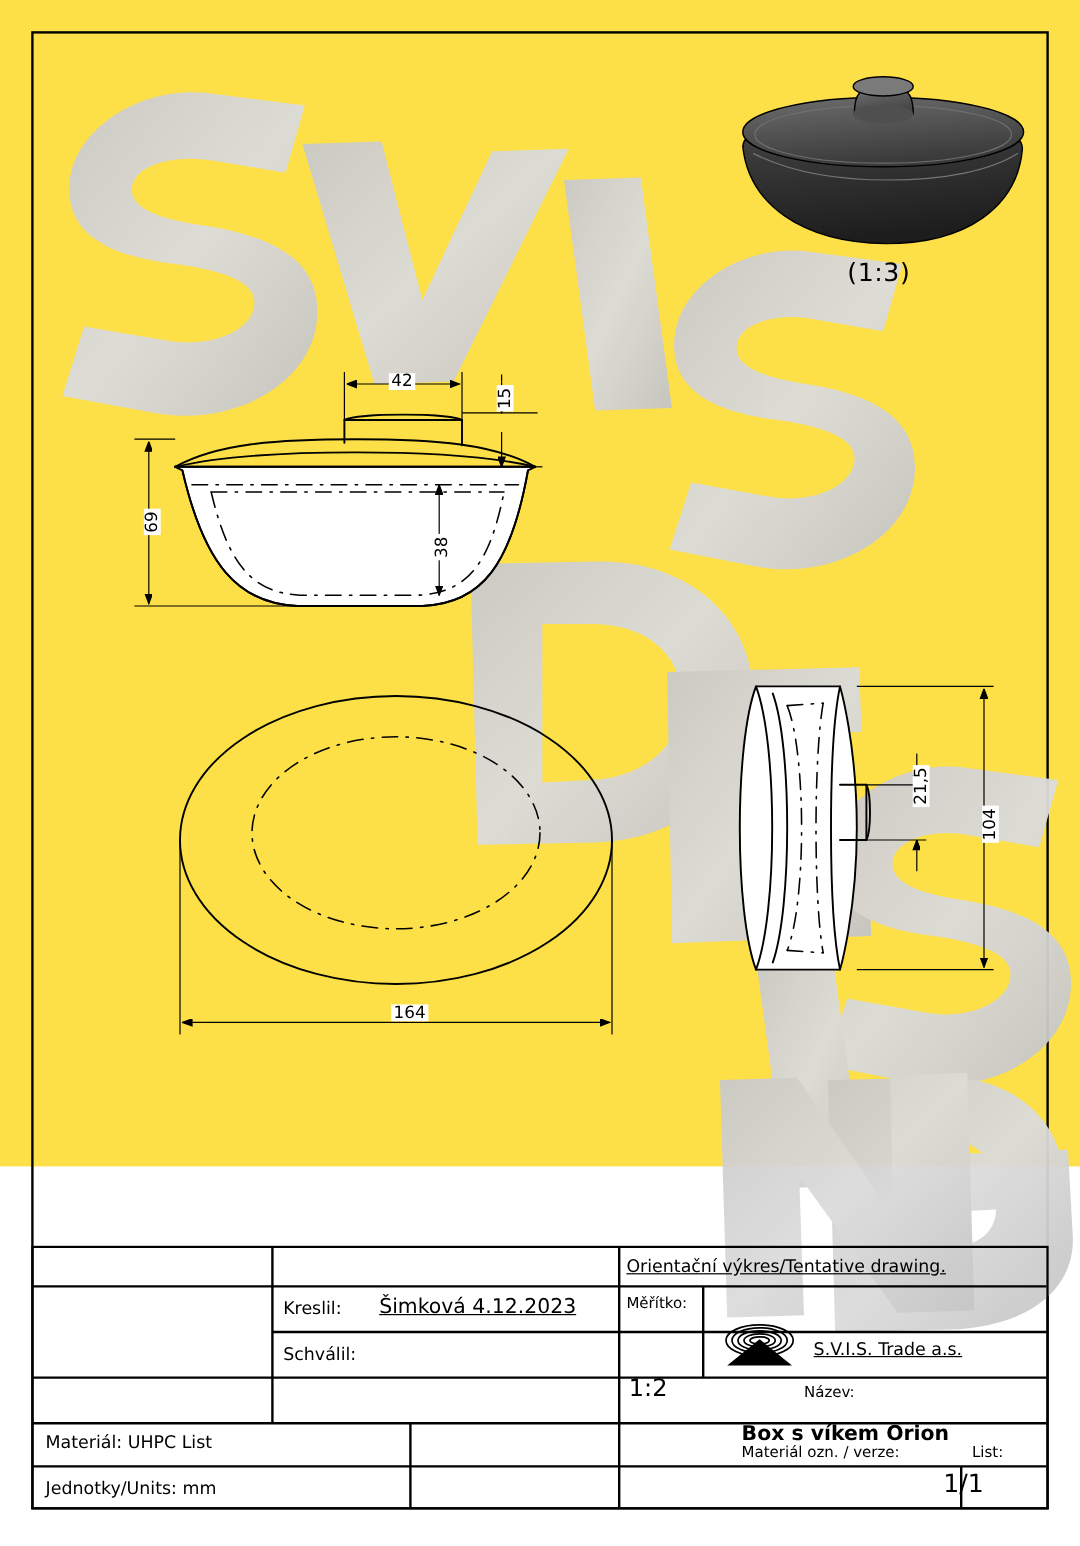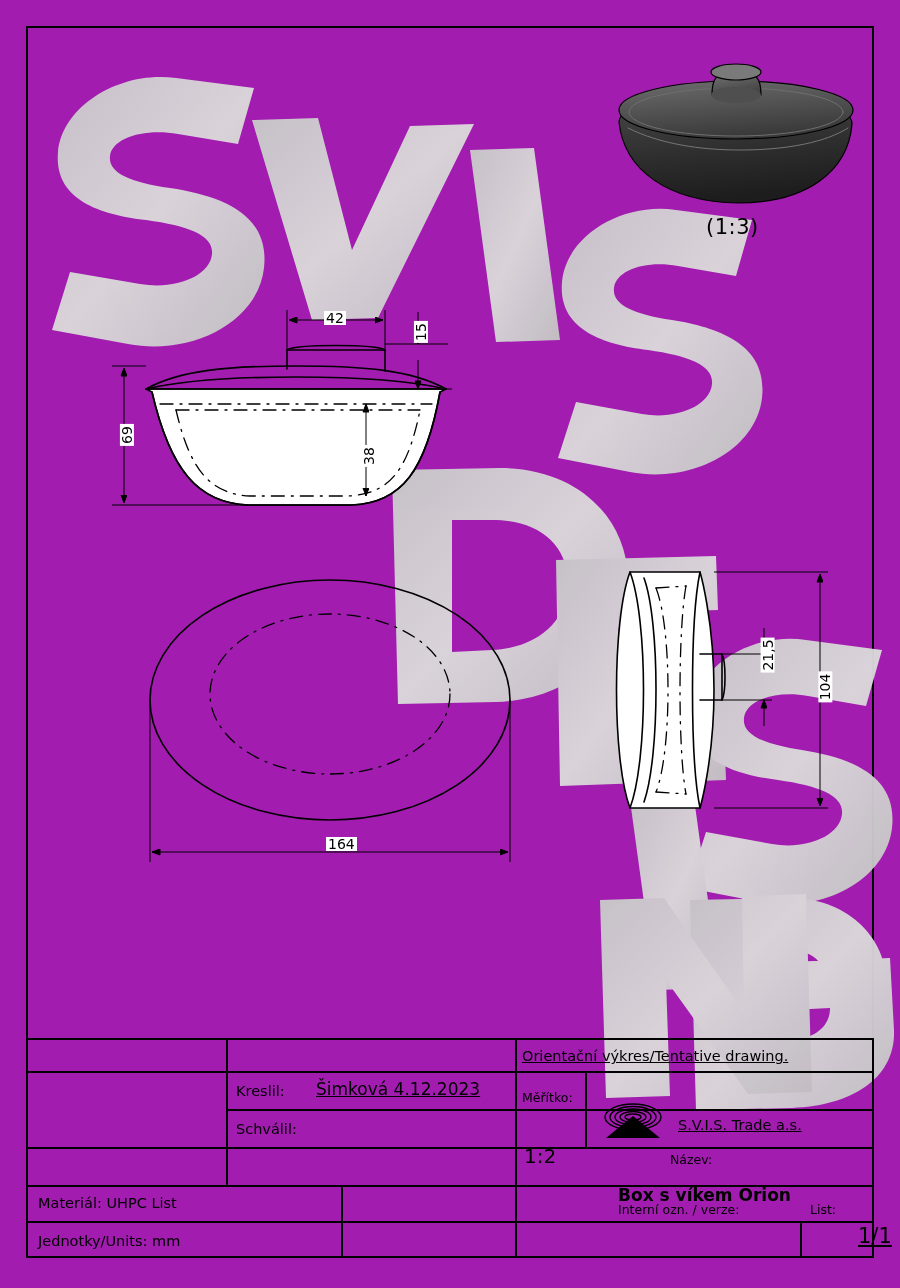--- a/index.html
+++ b/index.html
@@ -10,22 +10,22 @@
   body {
     width: 900px;
     height: 1288px;
     font-family: "DejaVu Sans", sans-serif;
     color: #000000;
     overflow: hidden;
   }
   #sheet {
     position: relative;
     width: 900px;
-    height: 1288px;
-    background: #a21caf;
+    height: 972px;
+    background: #fde047;
   }
   .frame {
     position: absolute;
     left: 26px;
     top: 26px;
     width: 848px;
     height: 1232px;
     border: 2px solid #000000;
     box-sizing: border-box;
   }
@@ -307,41 +307,41 @@
       </g>
     </svg>
 
     <div class="tb-text" style="left:496px; top:11px;text-decoration:underline;">Orientační výkres/Tentative drawing.</div>
 
     <div class="tb-text" style="left:210px; top:46px;">Kreslil:</div>
     <div class="tb-text big" style="left:290px; top:43px;text-decoration:underline;">Šimková 4.12.2023</div>
 
     <div class="tb-text" style="left:210px; top:84px;">Schválil:</div>
 
-    <div class="tb-text small" style="left:496px; top:42px;margin-top:12px;">Měřítko:</div>
+    <div class="tb-text small" style="left:496px; top:42px;">Měřítko:</div>
     <div class="tb-text scale" style="left:498px; top:76px;margin-top:32px;">1:2</div>
 
     <div class="logo-wrap">
       <svg width="62" height="38" viewBox="0 0 62 38">
         <g stroke="#000" fill="none" stroke-width="1.4">
           <ellipse cx="31" cy="15" rx="28" ry="13"></ellipse>
           <ellipse cx="31" cy="15" rx="23" ry="10.5"></ellipse>
           <ellipse cx="31" cy="15" rx="18" ry="8"></ellipse>
           <ellipse cx="31" cy="15" rx="13" ry="5.5"></ellipse>
           <ellipse cx="31" cy="15" rx="8" ry="3"></ellipse>
         </g>
         <path d="M31 14 L 58 36 L 4 36 Z" fill="#000"></path>
       </svg>
     </div>
     <div class="tb-text" style="left:652px; top:80px;text-decoration:underline;">S.V.I.S. Trade a.s.</div>
 
     <div class="tb-text small" style="left:644px; top:116px;">Název:</div>
     <div class="tb-text big" style="left:592px; top:149px;font-weight:bold;">Box s víkem Orion</div>
 
-    <div class="tb-text small" style="left:592px; top:166px;">Interní ozn. / verze:</div>
+    <div class="tb-text small" style="left:592px; top:166px;">Materiál ozn. / verze:</div>
     <div class="tb-text small" style="left:784px; top:166px;">List:</div>
-    <div class="tb-text page" style="left:832px; top:188px;text-decoration:underline;">1/1</div>
+    <div class="tb-text page" style="left:760px; top:188px;">1/1</div>
 
     <div class="tb-text" style="left:12px; top:158px;">Materiál: UHPC List</div>
     <div class="tb-text" style="left:12px; top:196px;">Jednotky/Units: mm</div>
   </div>
 
 </div>
 
 </body></html>

